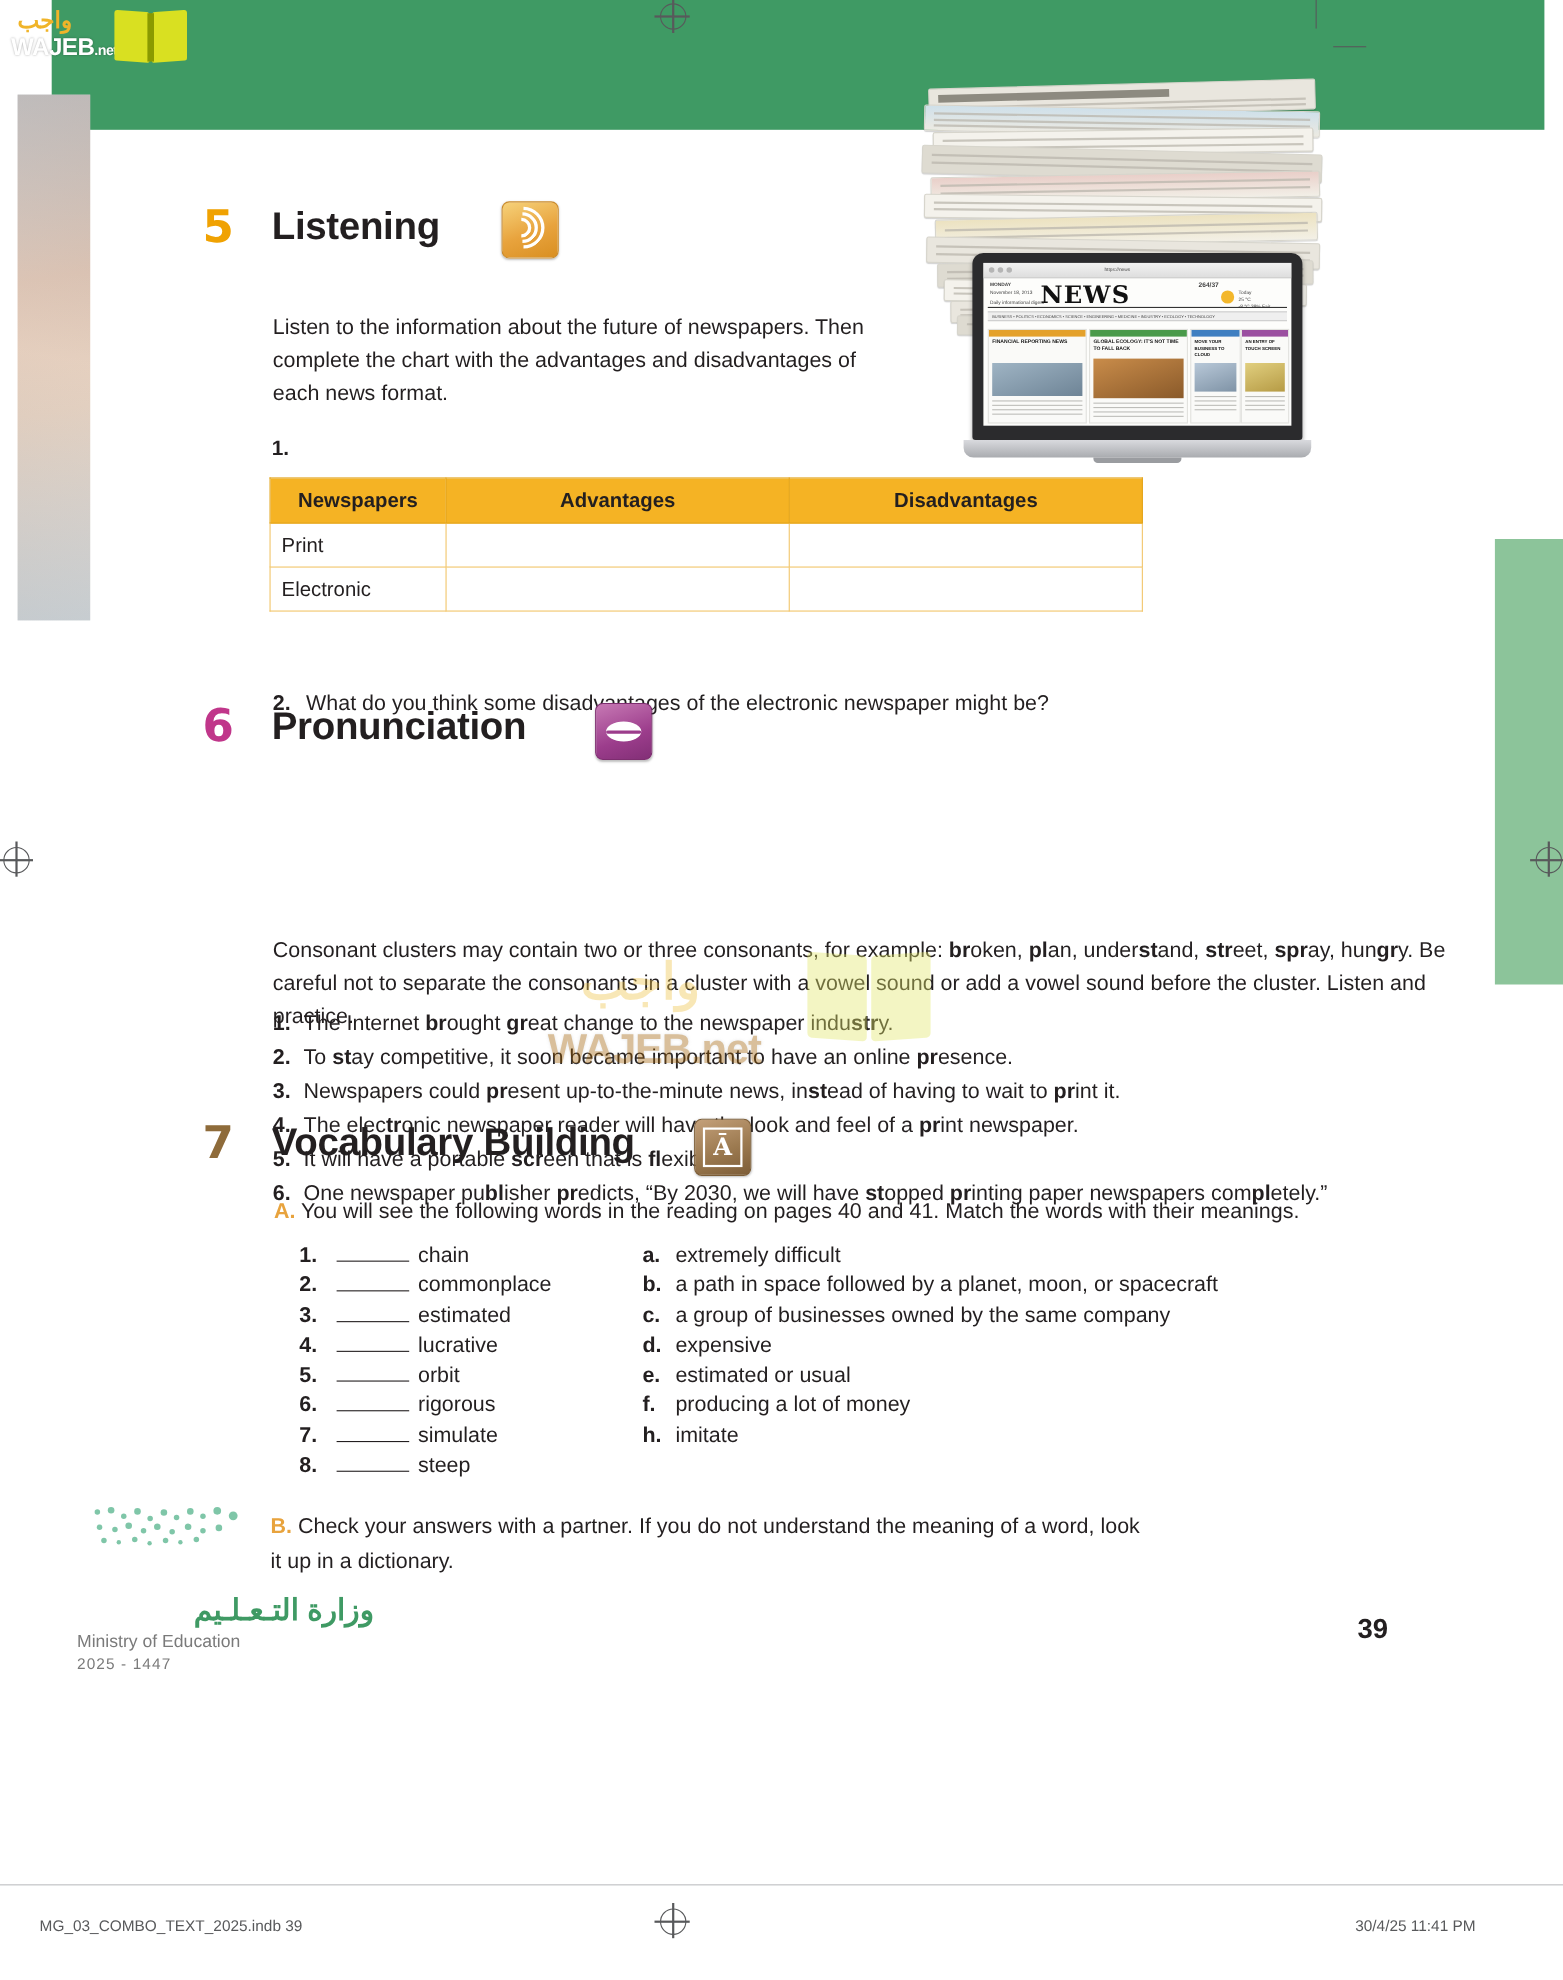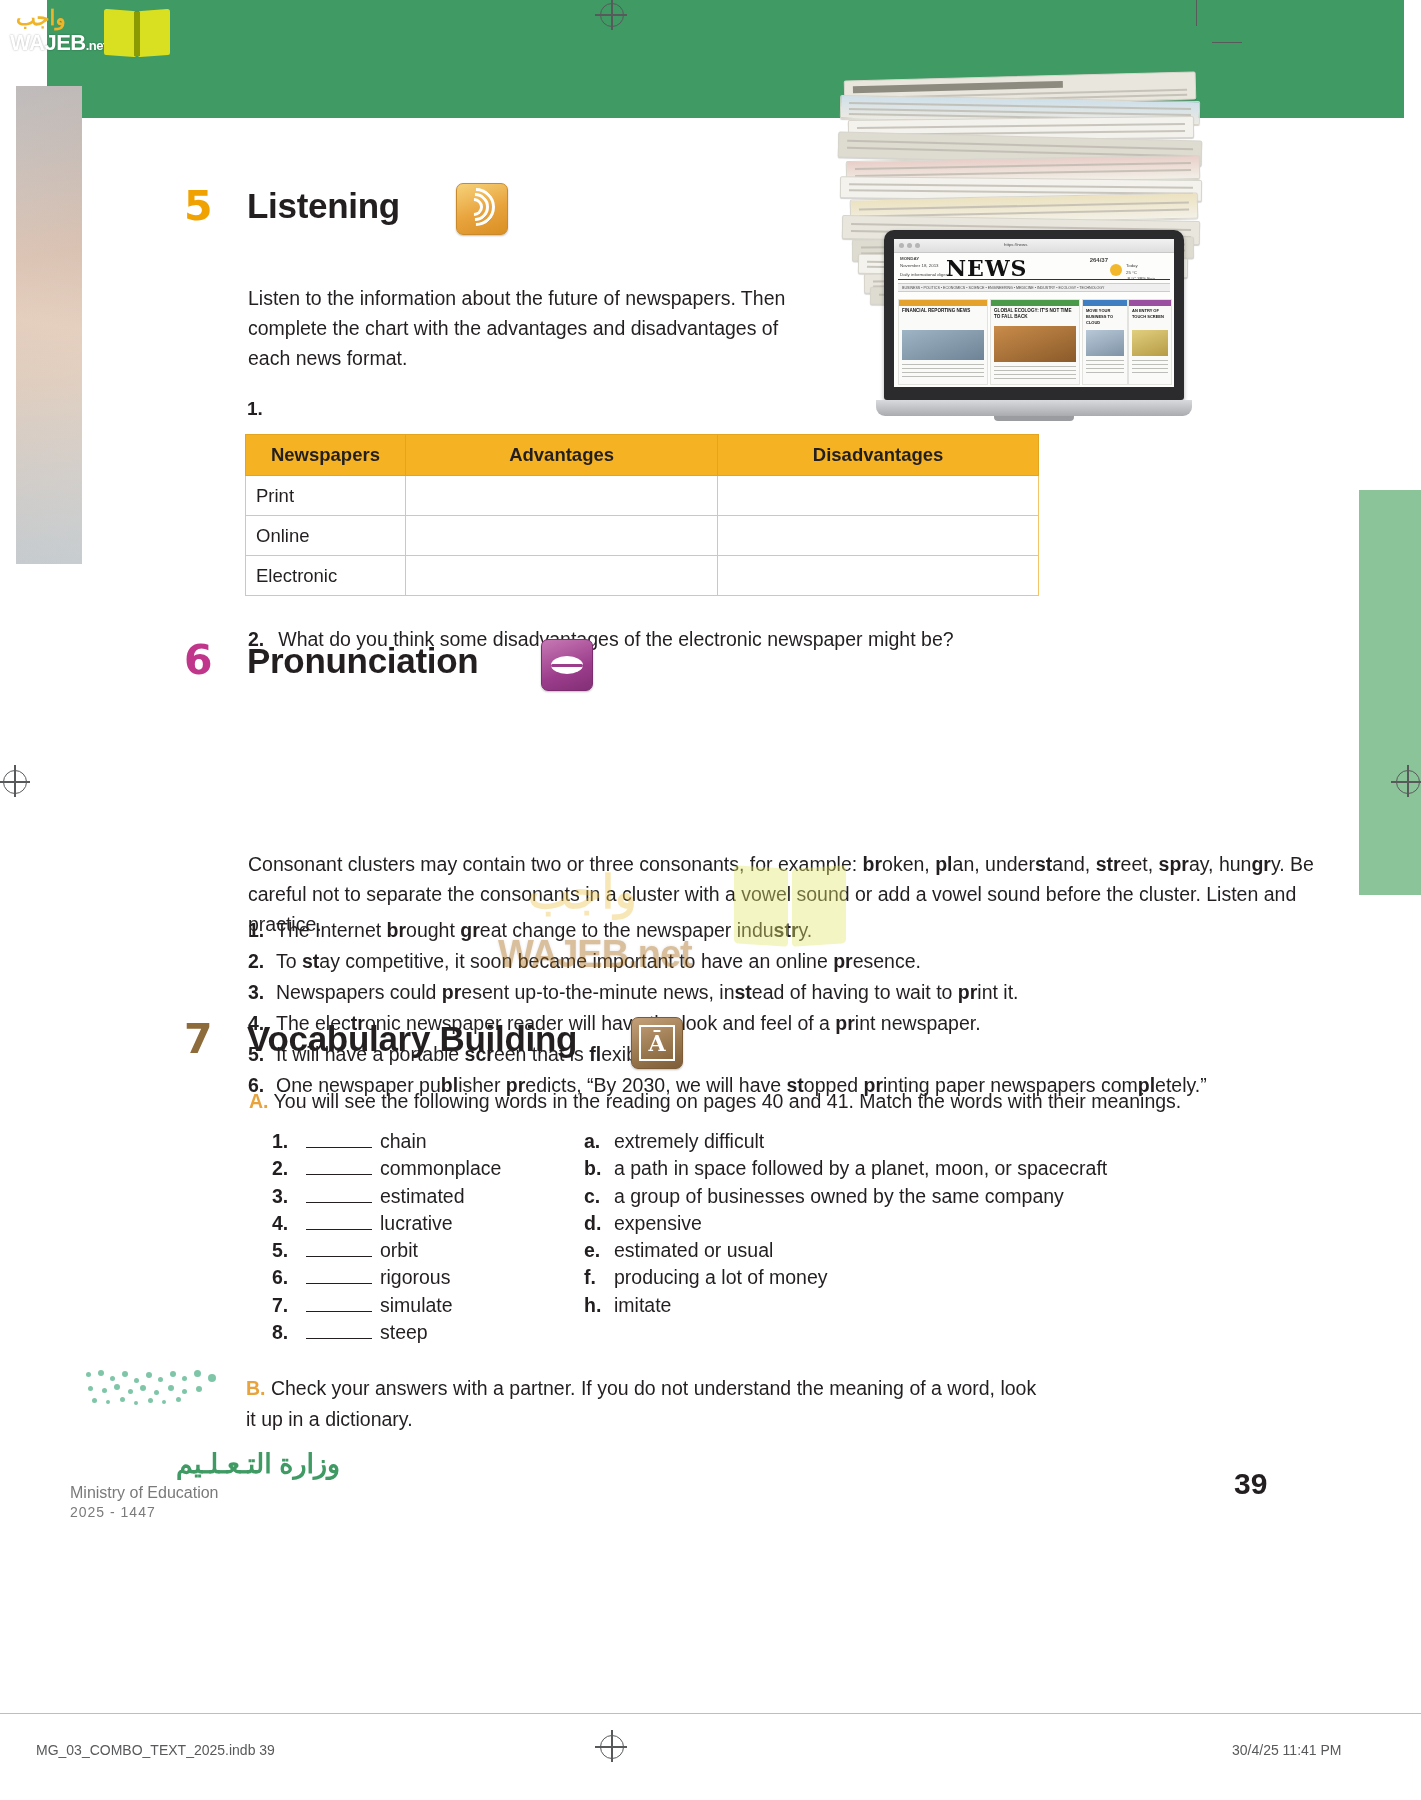--- a/index.html
+++ b/index.html
@@ -395,21 +395,21 @@
     font-size: 14px;
     color: #7a7a7a;
     margin-top: 2px;
     letter-spacing: 1px;
   }
 
   .page-number {
     position: absolute;
     left: 1234px;
     top: 1467px;
-    font-size: 30px;
+    font-size: 25px;
     font-weight: bold;
   }
 
   
   .footer-rule {
     position: absolute;
     left: 0;
     top: 1713px;
     width: 1421px;
     height: 1px;
@@ -843,25 +843,20 @@
     <thead>
       <tr>
         <th class="col-a">Newspapers</th>
         <th class="col-b">Advantages</th>
         <th class="col-c">Disadvantages</th>
       </tr>
     </thead>
     <tbody>
       <tr>
         <td>Print</td>
-        <td></td>
-        <td></td>
-      </tr>
-      <tr>
-        <td>Online</td>
         <td></td>
         <td></td>
       </tr>
       <tr>
         <td>Electronic</td>
         <td></td>
         <td></td>
       </tr>
     </tbody>
   </table>

